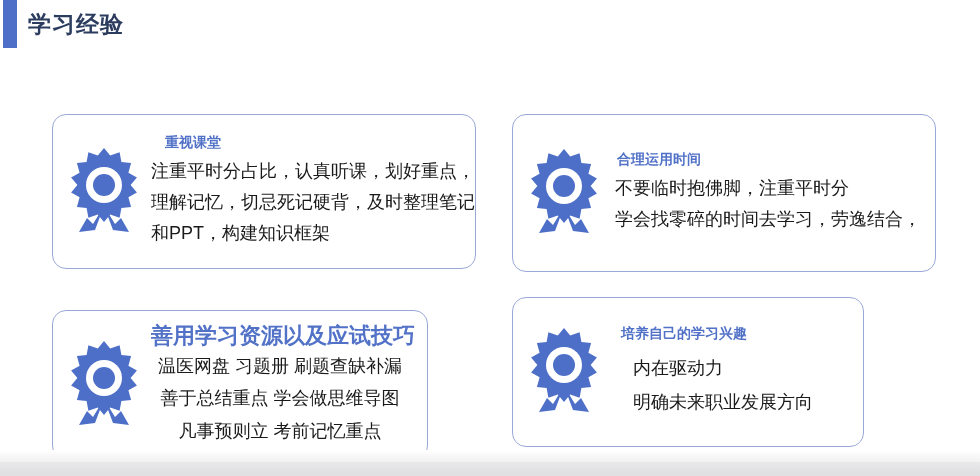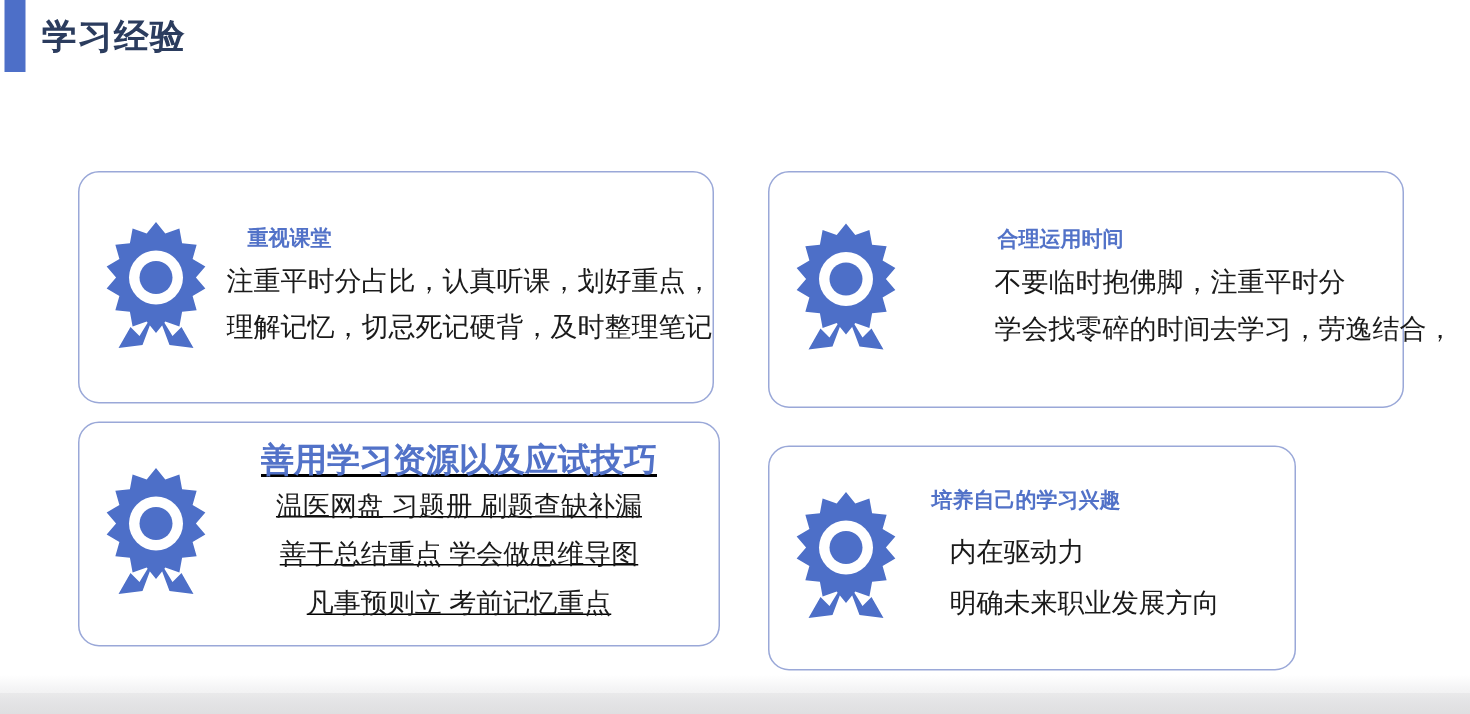--- a/index.html
+++ b/index.html
@@ -78,22 +78,22 @@
   .card {
     position: absolute;
     box-sizing: border-box;
     background: #ffffff;
     border: 1px solid #9aa8d8;
     border-radius: 14px;
     display: flex;
     align-items: center;
   }
   .card.c1 { left: 52px;  top: 114px; width: 424px; height: 155px; }
-  .card.c2 { left: 512px; top: 114px; width: 424px; height: 158px; gap: 48px; }
-  .card.c3 { left: 52px;  top: 281px; width: 428px; height: 150px; text-decoration: underline; }
+  .card.c2 { left: 512px; top: 114px; width: 424px; height: 158px; }
+  .card.c3 { left: 52px;  top: 310px; width: 376px; height: 150px; }
   .card.c4 { left: 512px; top: 297px; width: 352px; height: 150px; }
 
   .card-icon {
     flex: 0 0 auto;
     width: 94px;
     display: flex;
     align-items: center;
     justify-content: center;
     margin-left: 4px;
   }
@@ -161,20 +161,21 @@
                      L23.4 6.3 L32.8 9.6 Z"></path>
           </g>
           <circle cx="39" cy="39" r="18" fill="#ffffff"></circle>
           <circle cx="39" cy="39" r="11" fill="#4d6fc8"></circle>
         </svg>
       </div>
       <div class="card-body">
         <div class="card-heading">重视课堂</div>
         <div class="card-line">注重平时分占比，认真听课，划好重点，</div>
         <div class="card-line">理解记忆，切忌死记硬背，及时整理笔记</div>
+        <div class="card-line">和PPT，构建知识框架</div>
       </div>
     </div>
 
     <div class="card c2">
       <div class="card-icon">
         <svg width="78" height="92" viewBox="0 0 78 92" aria-hidden="true">
           <g fill="#4d6fc8">
             <path d="M39 60 L28 78 L22 72 L14 86 L30 84 L33 76 Z"></path>
             <path d="M39 60 L50 78 L56 72 L64 86 L48 84 L45 76 Z"></path>
             <path d="M39 2 L45.2 9.6 L54.6 6.3 L56.4 16.1 L66.1 17.1 L63.4 26.7

